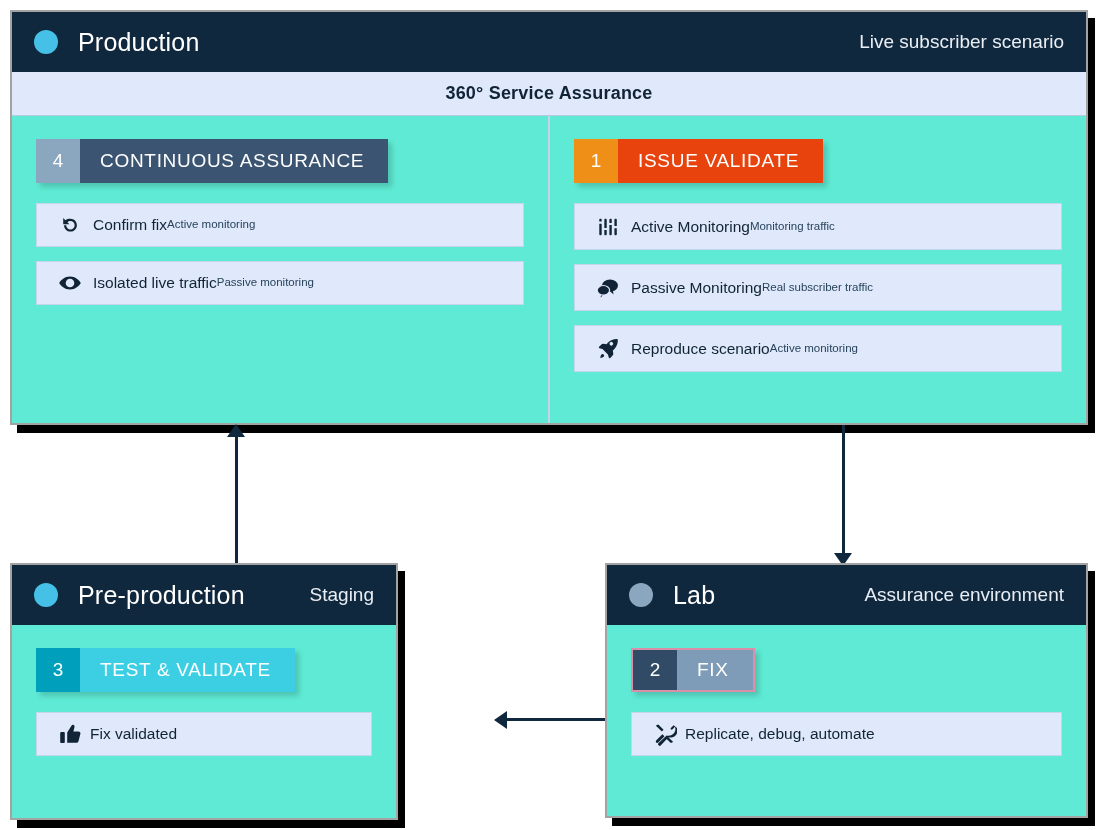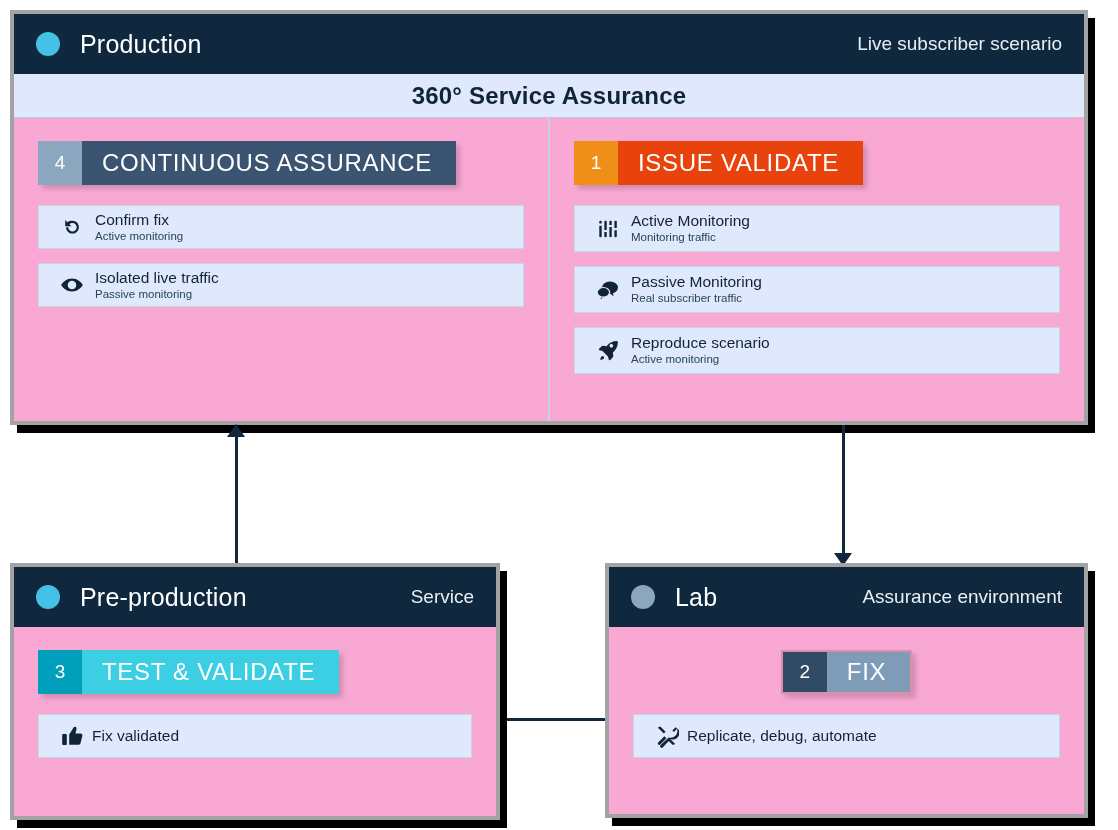--- a/index.html
+++ b/index.html
@@ -9,22 +9,22 @@
     font-family:"Liberation Sans", sans-serif;
     position:relative;
     overflow:hidden;
     color:#112437;
   }
   .stage{position:absolute;inset:0;}
 
   
   .panel{
     position:absolute;
-    background:#f9a8d4;
-    border:4px solid #a3a3a3;
+    background:#5eead4;
+    border:2px solid #a3a3a3;
     box-shadow:7px 8px 0 0 #000000;
     box-sizing:border-box;
   }
   .panel-head{
     background:#10283d;
     height:60px;
     display:flex;
     align-items:center;
     padding:0 22px;
     box-sizing:border-box;
@@ -53,21 +53,21 @@
 
   
   #production{left:10px;top:10px;width:1078px;height:415px;}
   .band{
     background:#dfe9fb;
     height:43px;
     display:flex;align-items:center;justify-content:center;
     border-bottom:1px solid #b9c9e0;
   }
   .band-text{
-    font-size:24px;font-weight:700;color:#112437;letter-spacing:.2px;
+    font-size:18px;font-weight:700;color:#112437;letter-spacing:.2px;
   }
   .columns{
     display:flex;
     height:calc(100% - 60px - 44px);
   }
   .col{
     flex:1 1 0;
     padding:23px 24px 0 24px;
     box-sizing:border-box;
   }
@@ -83,21 +83,21 @@
     box-sizing:border-box;
   }
   .badge-num{
     width:44px;
     display:flex;align-items:center;justify-content:center;
     font-size:19px;color:#ffffff;font-weight:400;
   }
   .badge-label{
     display:flex;align-items:center;
     padding:0 24px 0 20px;
-    font-size:24px;color:#ffffff;letter-spacing:.7px;
+    font-size:19px;color:#ffffff;letter-spacing:.7px;
     white-space:nowrap;
   }
   .badge.continuous{background:#3a5472;}
   .badge.continuous .badge-num{background:#8ba6bf;}
   .badge.issue{background:#e8430d;}
   .badge.issue .badge-num{background:#ef8f17;}
   .badge.test{background:#3ccfe4;}
   .badge.test .badge-num{background:#00a0bd;}
   .badge.fix{background:#7e9cb8;border:2px solid #d98fa8;}
   .badge.fix .badge-num{background:#314a66;}
@@ -112,28 +112,28 @@
     margin-bottom:14px;
     box-sizing:border-box;
   }
   .item.tall{height:47px;}
   .item-ico{
     width:34px;flex:0 0 34px;
     display:flex;align-items:center;justify-content:center;
     color:#112437;
   }
   .item-ico svg{display:block;fill:#112437;}
-  .item-txt{display:flex;flex-direction:column;justify-content:center;margin-left:6px;}
+  .item-txt{display:flex;justify-content:center;margin-left:6px;}
   .item-title{font-size:15.5px;color:#112437;line-height:1.12;}
   .item-sub{font-size:11.5px;color:#28435c;line-height:1.25;margin-top:1px;}
   .item-single{font-size:15.5px;color:#112437;margin-left:3px;}
 
   
-  #preprod{left:10px;top:563px;width:490px;height:257px;}
-  #lab{left:605px;top:563px;width:483px;height:255px;text-align:center;}
+  #preprod{left:10px;top:563px;width:388px;height:257px;}
+  #lab{left:605px;top:563px;width:483px;height:255px;}
   .panel-body{padding:23px 24px 0 24px;box-sizing:border-box;}
 
   
   .conn{position:absolute;background:#10283d;}
   .arrowhead{position:absolute;width:0;height:0;}
   .arrow-up{
     border-left:9px solid transparent;
     border-right:9px solid transparent;
     border-bottom:13px solid #10283d;
   }
@@ -261,21 +261,21 @@
   <div class="conn" style="left:842px;top:425px;width:3px;height:133px;"></div>
   <div class="arrowhead arrow-down" style="left:834px;top:553px;"></div>
 
   <div class="conn" style="left:505px;top:718px;width:102px;height:3px;"></div>
   <div class="arrowhead arrow-left" style="left:494px;top:711px;"></div>
 
   <div class="panel" id="preprod">
     <div class="panel-head">
       <span class="dot cyan"></span>
       <span class="head-title">Pre-production</span>
-      <span class="head-sub">Service</span>
+      <span class="head-sub">Staging</span>
     </div>
     <div class="panel-body">
       <div class="badge test">
         <span class="badge-num">3</span>
         <span class="badge-label">TEST &amp; VALIDATE</span>
       </div>
       <div class="item">
         <span class="item-ico">
           <svg width="24" height="22" viewBox="0 0 24 22">
             <path d="M9.2 9.4l4.4-6.9c.5-.8 1.7-1 2.4-.3.5.5.7 1.2.5 1.9l-1.1 4.3h5.2c1.2 0 2.1 1.1 1.8 2.3l-1.9 7.6c-.2.9-1 1.5-1.9 1.5H9.2z"></path>

